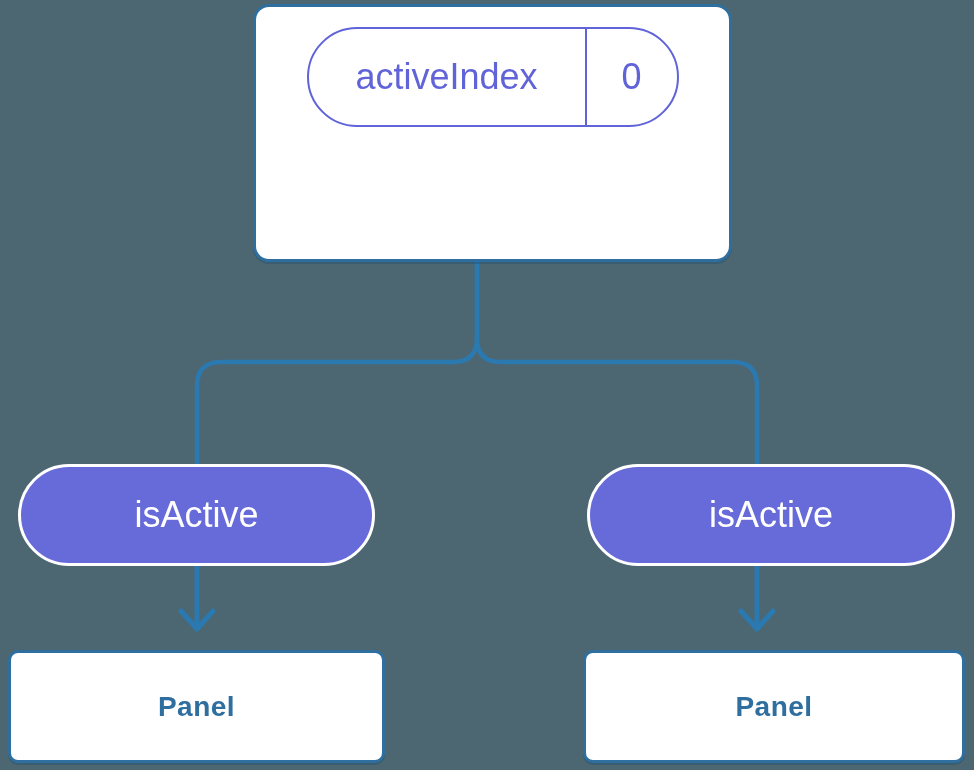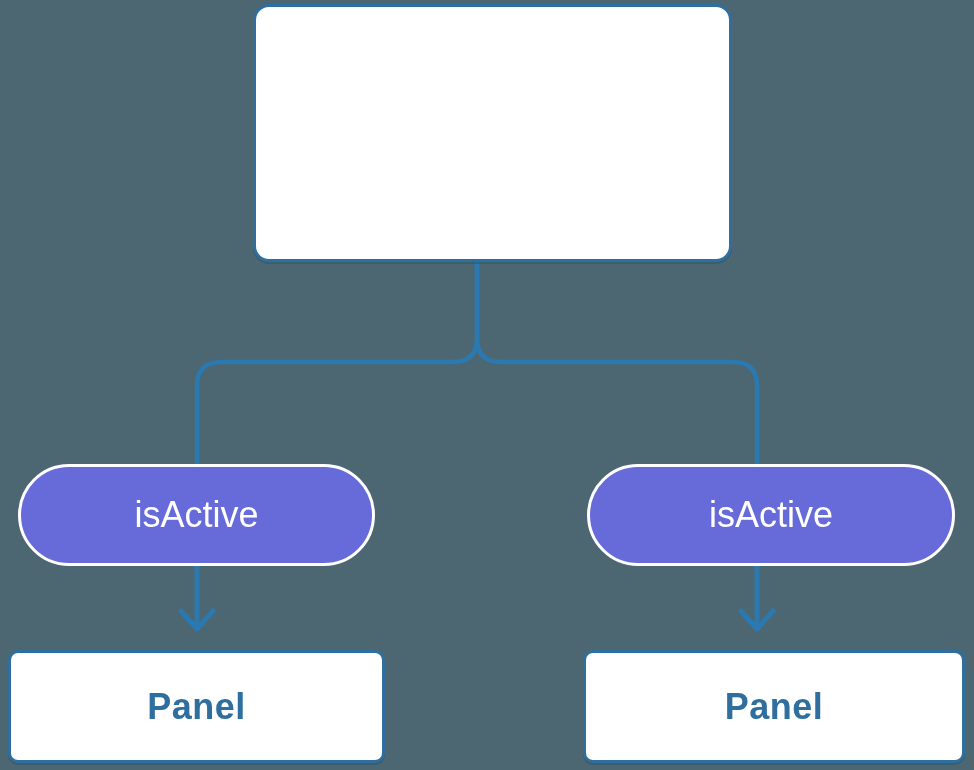--- a/index.html
+++ b/index.html
@@ -48,21 +48,21 @@
   }
   .node.panel {
     top: 650px;
     height: 113px;
     border-radius: 10px;
     justify-content: center;
   }
   .node.panel.left  { left: 8px;   width: 377px; }
   .node.panel.right { left: 583px; width: 382px; }
   .panel-label {
-    font-size: 36px;
+    font-size: 28px;
     font-weight: 600;
     color: #2F6F9F;
     letter-spacing: 0.5px;
   }
 
   
   .pill {
     display: flex;
     align-items: stretch;
     border-radius: 999px;
@@ -118,20 +118,24 @@
     <path d="M477,260 L477,338 Q477,362 501,362 L733,362 Q757,362 757,386 L757,466" stroke="#2B79B1" stroke-width="4.5" stroke-linecap="round"></path>
 
     <path d="M197,564 L197,628" stroke="#2B79B1" stroke-width="5" stroke-linecap="round"></path>
     <path d="M181,611 L197,629 L213,611" stroke="#2B79B1" stroke-width="5" stroke-linecap="round" stroke-linejoin="round"></path>
 
     <path d="M757,564 L757,628" stroke="#2B79B1" stroke-width="5" stroke-linecap="round"></path>
     <path d="M741,611 L757,629 L773,611" stroke="#2B79B1" stroke-width="5" stroke-linecap="round" stroke-linejoin="round"></path>
   </svg>
 
   <div class="node root">
+    <div class="pill outline">
+      <span class="cell name">activeIndex</span>
+      <span class="cell value">0</span>
+    </div>
   </div>
 
   <div class="pill filled left">
     <span class="cell name">isActive</span>
   </div>
 
   <div class="pill filled right">
     <span class="cell name">isActive</span>
   </div>
 

